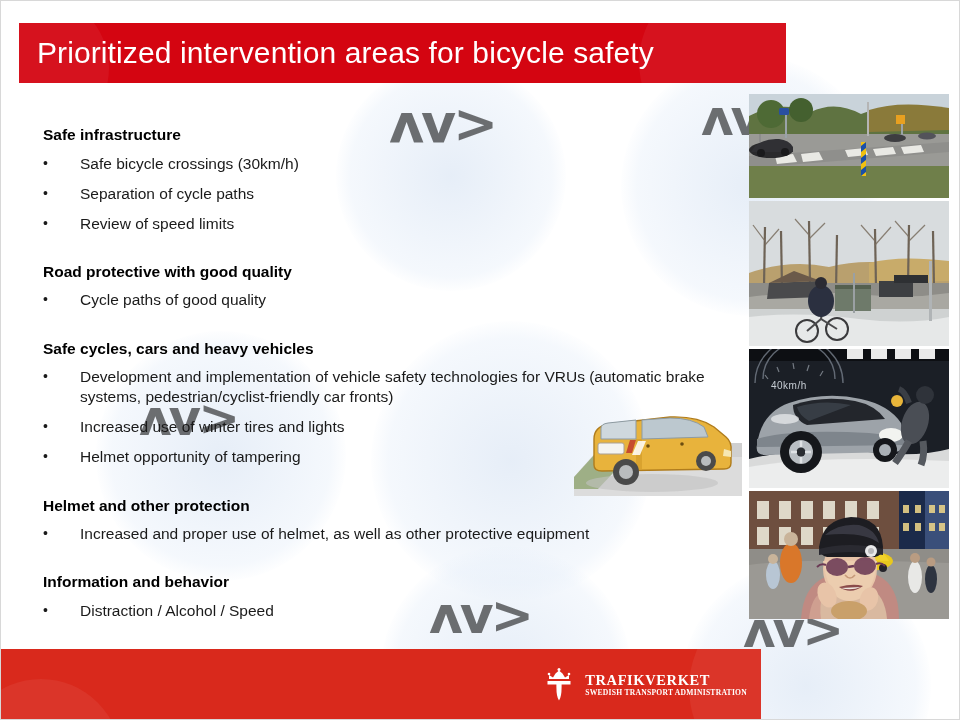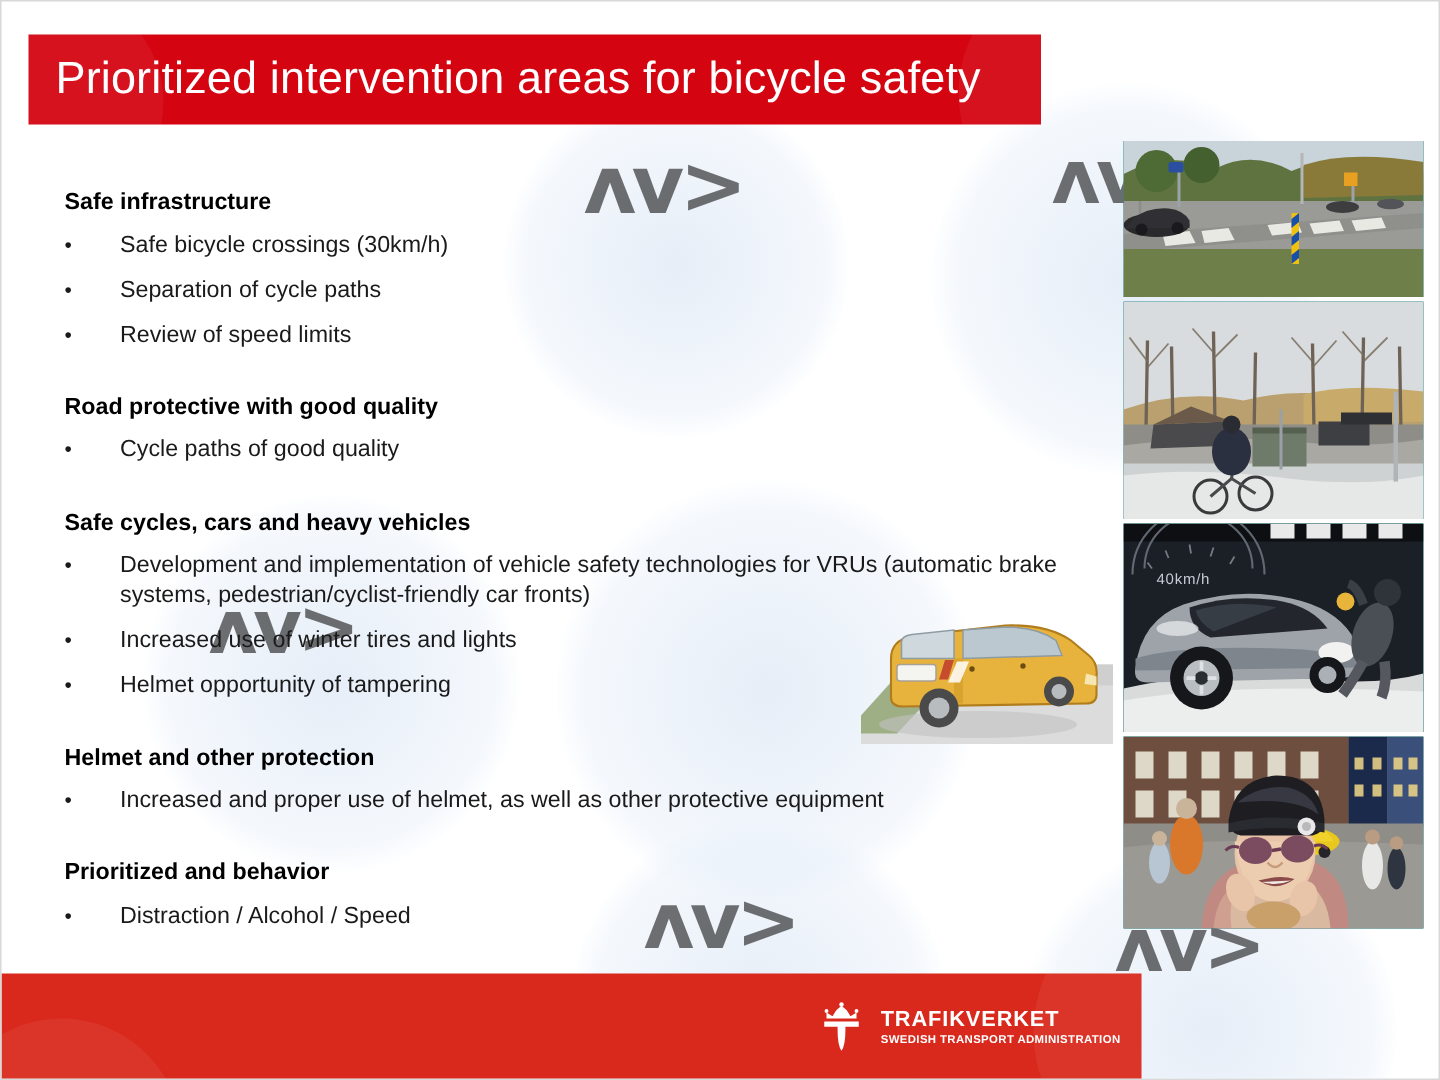--- a/index.html
+++ b/index.html
@@ -39,21 +39,21 @@
     border-radius: 50%;
     background: radial-gradient(circle, rgba(222,232,245,.75) 0%, rgba(232,240,250,.45) 62%, rgba(255,255,255,0) 72%);
     pointer-events: none;
   }
 
   
   #title-bar {
     position: absolute;
     left: 18px;
     top: 22px;
-    width: 675px;
+    width: 767px;
     height: 60px;
     background: #d40511;
     overflow: hidden;
   }
   #title-bar .tb-halo {
     position: absolute;
     border-radius: 50%;
     background: rgba(255,255,255,.055);
   }
   #title-text {
@@ -125,20 +125,21 @@
 
   
   #footer-bar {
     position: absolute;
     left: 0;
     top: 648px;
     width: 760px;
     height: 72px;
     background: #d9291c;
     overflow: hidden;
+    font-family: Liberation Serif, serif;
   }
   #footer-bar .f-halo {
     position: absolute;
     border-radius: 50%;
     background: rgba(255,255,255,.06);
   }
   #footer-logo {
     position: absolute;
     right: 14px;
     top: 50%;
@@ -236,21 +237,21 @@
     <div class="section">
       <div class="sec-head">Helmet and other protection</div>
       <div class="bullet">
         <span class="dot">•</span>
         <span class="btxt">Increased and proper use of helmet, as well as other protective equipment</span>
       </div>
     </div>
     <div class="sec-gap"></div>
 
     <div class="section">
-      <div class="sec-head">Prioritized and behavior</div>
+      <div class="sec-head">Information and behavior</div>
       <div class="bullet">
         <span class="dot">•</span>
         <span class="btxt">Distraction / Alcohol / Speed</span>
       </div>
     </div>
 
   </div>
 
   <div id="car-illustration">
     <svg viewBox="0 0 168 97" xmlns="http://www.w3.org/2000/svg">

